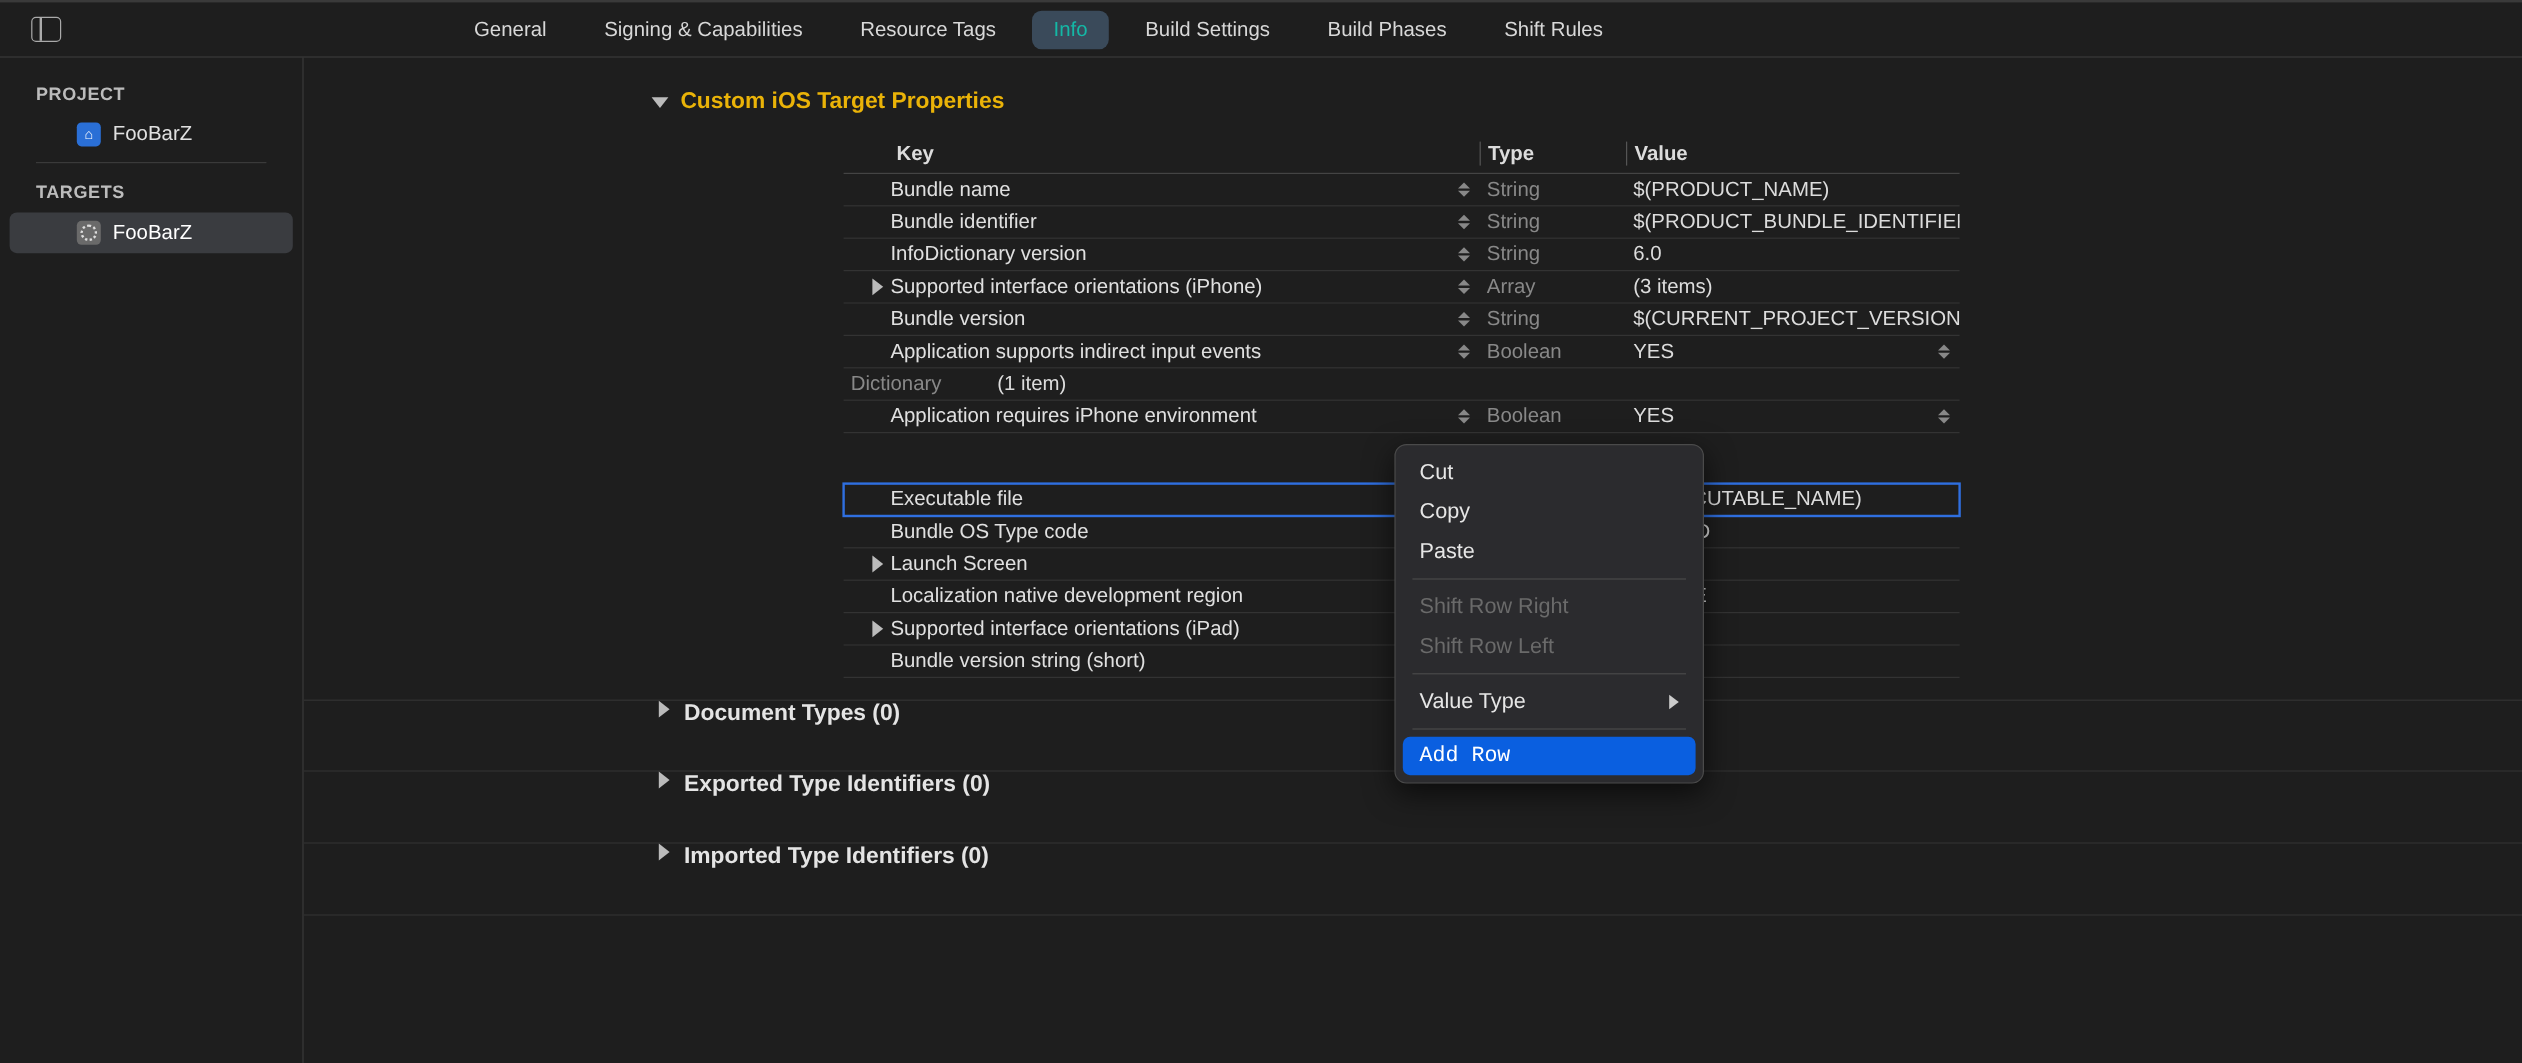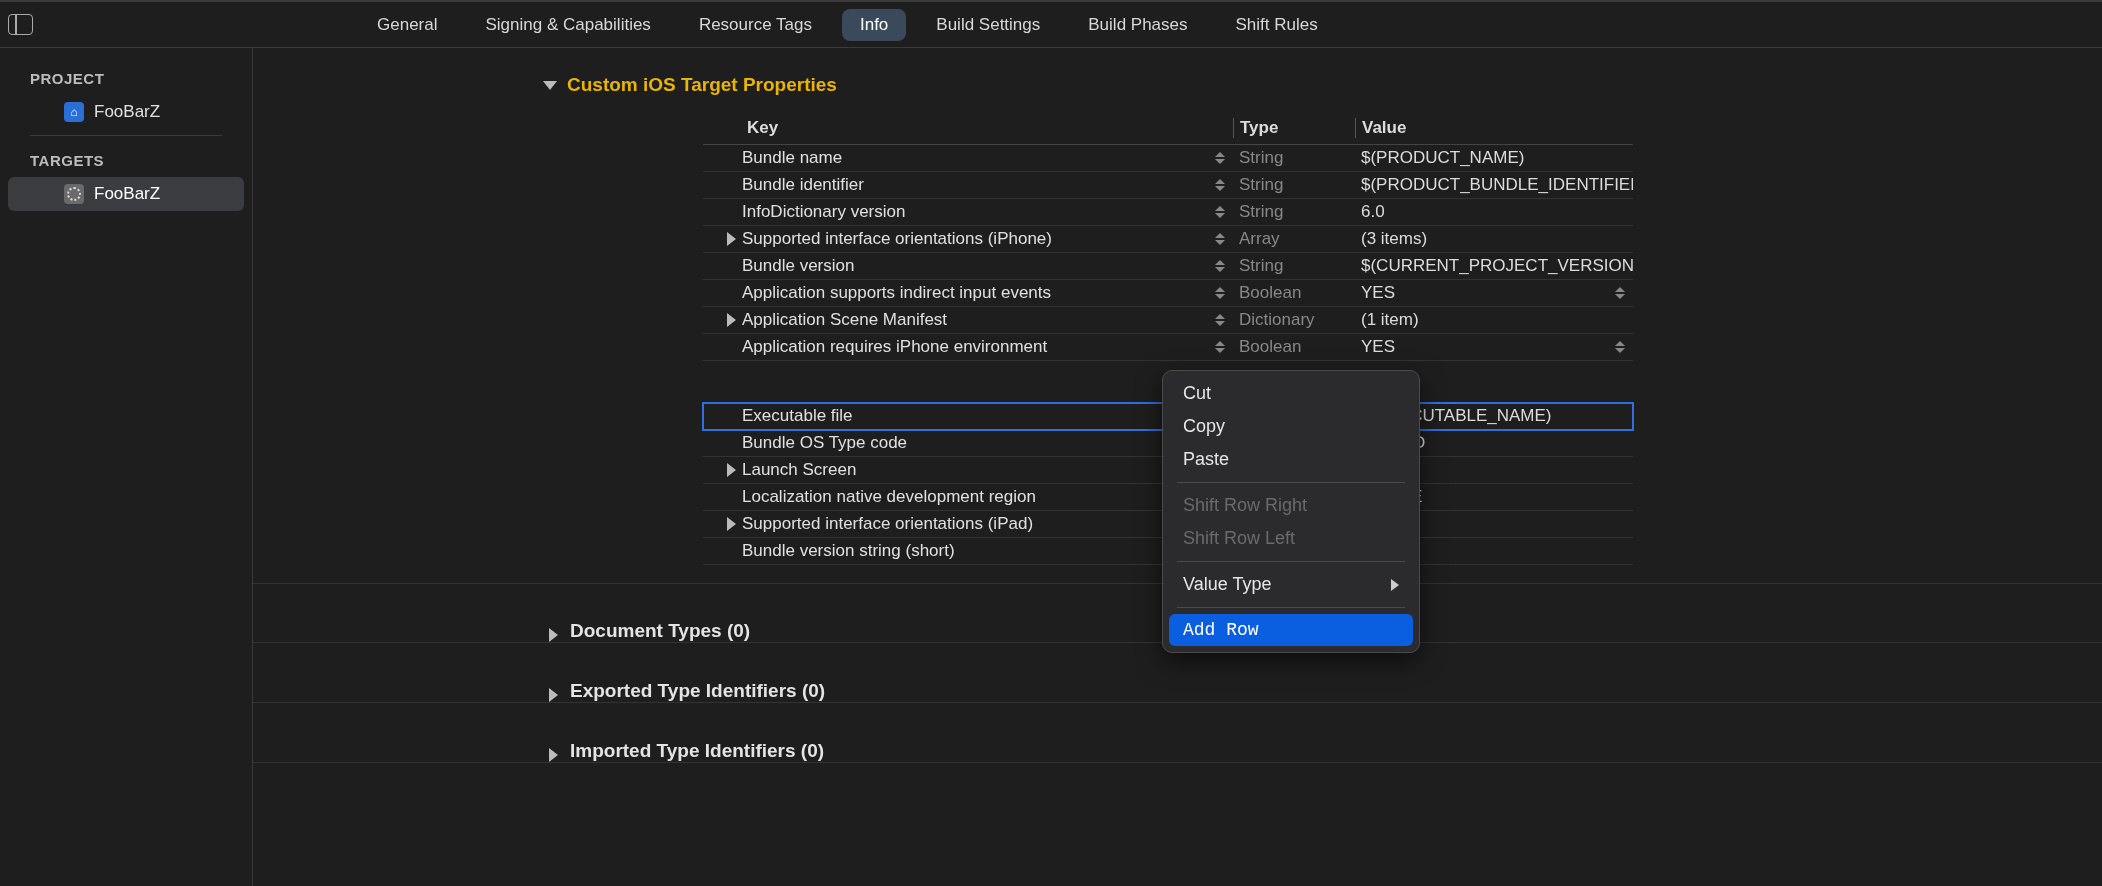--- a/index.html
+++ b/index.html
@@ -11,21 +11,21 @@
     width: 2102px;
     height: 886px;
     overflow: hidden;
   }
   .top-tabs {
     display: flex;
     align-items: center;
     height: 48px;
     border-bottom: 1px solid #3a3a3a;
     border-top: 2px solid #3a3a3a;
-    padding-left: 8px;
+    padding-left: 26px;
     gap: 0;
   }
   .sidebar-toggle-icon {
     width: 25px; height: 21px;
     border: 1.8px solid #aaa;
     border-radius: 4px;
     position: relative;
     margin-right: 320px;
   }
   .sidebar-toggle-icon::before {
@@ -35,21 +35,21 @@
     width: 1.8px; background: #aaa;
   }
   .tab {
     padding: 6px 18px;
     color: #d8d8d8;
     font-weight: 500;
     cursor: default;
     border-radius: 8px;
     margin: 0 6px;
   }
-  .tab.active { background: #3a4a5a; color: #ffffff; text-align: right; }
+  .tab.active { background: #3a4a5a; color: #14b8a6; text-align: right; }
   .main-wrap {
     display: flex;
     height: calc(100% - 48px);
   }
   .sidebar {
     width: 253px;
     border-right: 1px solid #3a3a3a;
     padding-top: 16px;
   }
   .side-header {
@@ -155,21 +155,21 @@
   }
   .rowbtns {
     position:absolute; right:30px; top:50%; transform:translateY(-50%);
     display:flex; gap:4px;
   }
   .rowbtn {
     width:18px;height:18px;border-radius:50%;background:#555;color:#ddd;
     display:flex;align-items:center;justify-content:center;font-size:14px;font-weight:700;
   }
   .sub-section {
-    display:flex;align-items:flex-end;gap:12px;
+    display:flex;align-items:flex-start;gap:12px;
     padding-left:296px;
     font-weight:700;font-size:19px;color:#e4e4e4;
     height:60px;
     border-bottom:1px solid #333;
   }
   .sub-section:first-of-type{ margin-top:18px; border-top:1px solid #333;}
   
   .context-menu {
     position:absolute;
     left:1162px; top:370px;
@@ -287,25 +287,20 @@
           <div class="row">
             <div class="key-cell">
               <span style="width: 9px;"></span>
               <span>Application supports indirect input events</span>
               <span class="stepper"></span>
             </div>
             <div class="type-cell">Boolean</div>
             <div class="value-cell">YES<span class="stepper"></span></div>
           </div>
           <div class="row">
-            <div class="key-cell">
-              <span class="disclosure-right"></span>
-              <span>Application Scene Manifest</span>
-              <span class="stepper"></span>
-            </div>
             <div class="type-cell">Dictionary</div>
             <div class="value-cell">(1 item)</div>
           </div>
           <div class="row">
             <div class="key-cell">
               <span style="width: 9px;"></span>
               <span>Application requires iPhone environment</span>
               <span class="stepper"></span>
             </div>
             <div class="type-cell">Boolean</div>

